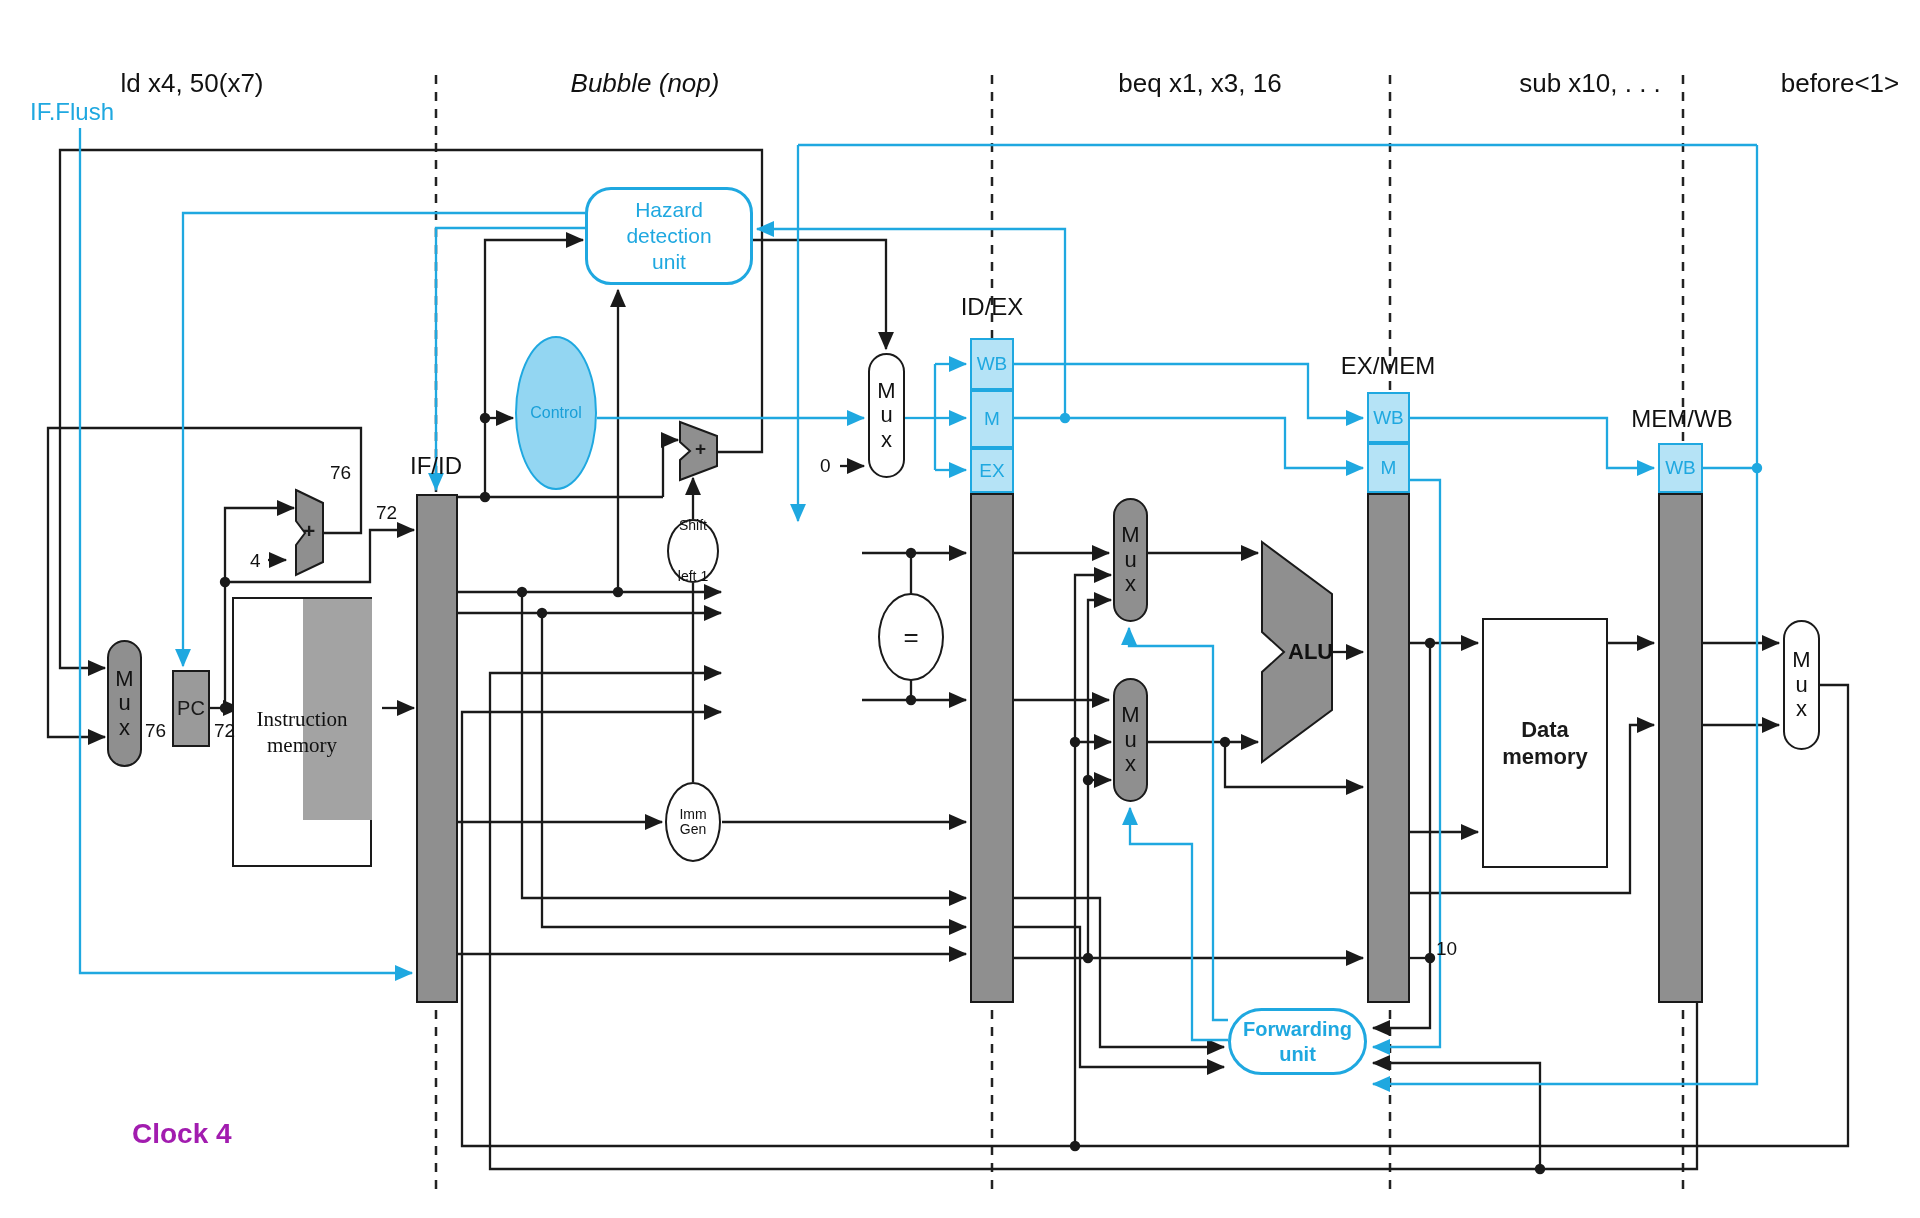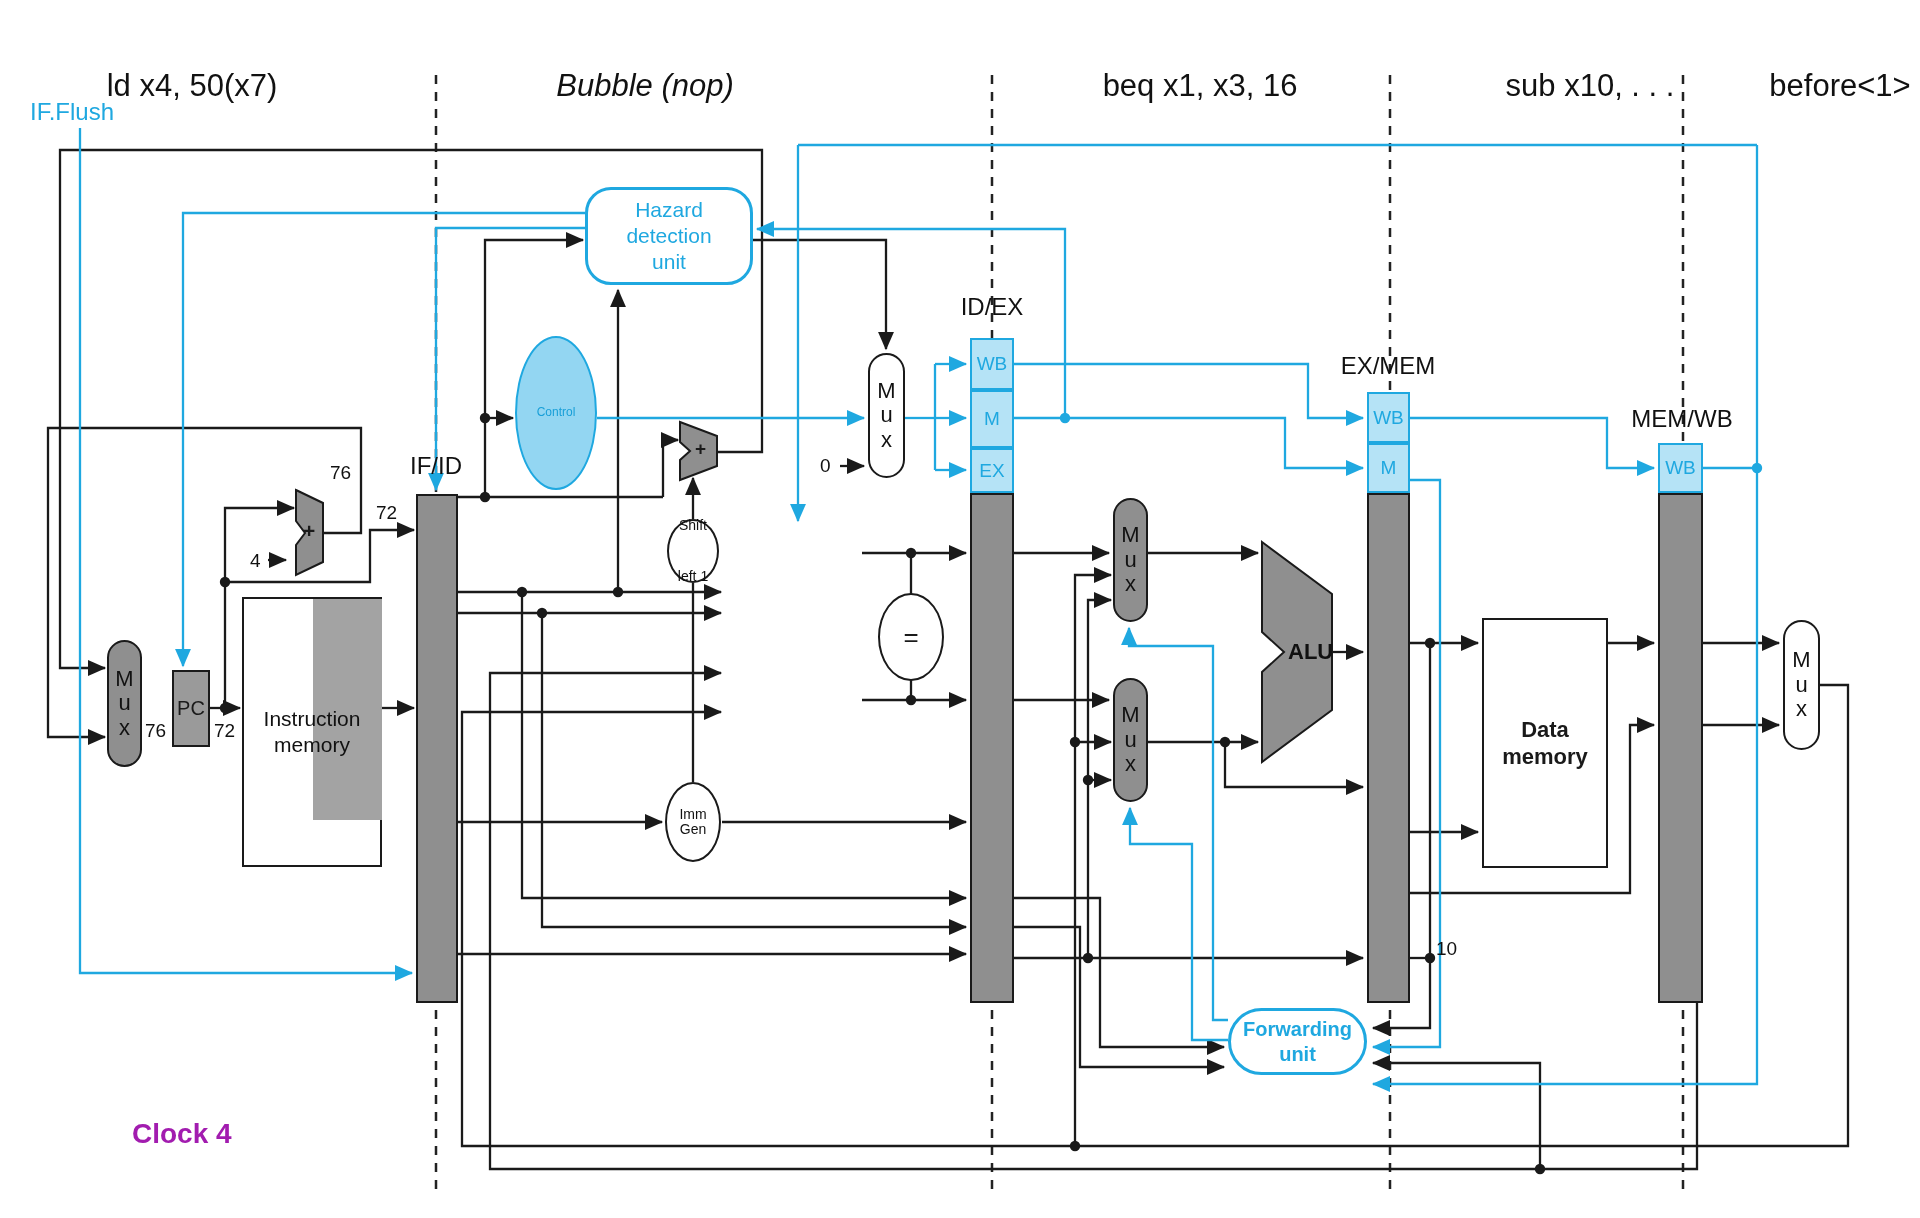--- a/index.html
+++ b/index.html
@@ -1,36 +1,36 @@
 <!DOCTYPE html>
 <html><head>
 <meta charset="utf-8">
 <style>
   html,body{margin:0;padding:0;background:#ffffff;}
   #canvas{position:relative;width:1920px;height:1218px;background:#ffffff;
           font-family:"Liberation Sans", sans-serif;color:#1a1a1a;overflow:hidden;}
   .abs{position:absolute;}
-  .toplabel{font-size:31px;color:#111;white-space:nowrap;transform:translateX(-50%);}
+  .toplabel{font-size:26px;color:#111;white-space:nowrap;transform:translateX(-50%);}
   .italic{font-style:italic;}
   .blue{color:#1fa8e0;}
   .siglabel{font-size:24px;white-space:nowrap;}
   .clock{font-size:28px;color:#a21caf;white-space:nowrap;font-weight:bold;}
   .regbar{background:#8f8f8f;border:2px solid #1a1a1a;box-sizing:border-box;}
   .regname{font-size:24px;color:#111;white-space:nowrap;transform:translateX(-50%);}
   .ctrlbox{background:#b5e3f6;border:2px solid #1fa8e0;box-sizing:border-box;
            display:flex;align-items:center;justify-content:center;
            font-size:19px;color:#1fa8e0;}
   .roundunit{border:3px solid #1fa8e0;border-radius:26px;background:#fff;box-sizing:border-box;
              display:flex;flex-direction:column;align-items:center;justify-content:center;
              color:#1fa8e0;line-height:1.25;}
   .hazard{font-size:21px;}
   .fwd{font-size:20px;font-weight:600;}
   .ellipse{border:2px solid #1a1a1a;border-radius:50%;background:#fff;box-sizing:border-box;
            display:flex;flex-direction:column;align-items:center;justify-content:center;line-height:1.1;}
-  .ctrl-ellipse{background:#93d6f2;border:2px solid #1fa8e0;color:#189fd8;font-size:12px;}
+  .ctrl-ellipse{background:#93d6f2;border:2px solid #1fa8e0;color:#189fd8;font-size:16px;}
   .whitebox{background:#fff;border:2px solid #1a1a1a;box-sizing:border-box;
             display:flex;flex-direction:column;align-items:center;justify-content:center;line-height:1.25;}
   .graybox{background:#9a9a9a;border:2px solid #1a1a1a;box-sizing:border-box;
            display:flex;align-items:center;justify-content:center;}
   .mux{border:2px solid #1a1a1a;border-radius:19px;box-sizing:border-box;
        display:flex;align-items:center;justify-content:center;text-align:center;
        font-size:22px;color:#111;word-break:break-all;line-height:1.12;padding:0 7px;}
   .mux-gray{background:#8f8f8f;}
   .mux-white{background:#fff;}
   .num{font-size:19px;color:#111;white-space:nowrap;}
@@ -191,21 +191,21 @@
 
   <div class="abs roundunit fwd" style="left:1228px;top:1008px;width:139px;height:67px;border-radius:34px;">
     <span>Forwarding</span>
     <span>unit</span>
   </div>
 
   <div class="abs mux mux-gray" style="left:107px;top:640px;width:35px;height:127px;">Mux</div>
   <div class="abs graybox" style="left:172px;top:670px;width:38px;height:77px;font-size:20px;">
     <span>PC</span>
   </div>
-  <div class="abs whitebox bigcomp" style="left:242px;top:597px;width:140px;height:270px;">
+  <div class="abs whitebox bigcomp" style="left:232px;top:597px;width:140px;height:270px;font-family:Liberation Serif, serif;">
     <div class="abs" style="left:69px;top:0;width:69px;height:221px;background:#a3a3a3;"></div>
     <span style="position:relative">Instruction</span>
     <span style="position:relative">memory</span>
   </div>
 
   <div class="abs ellipse small-el" style="left:667px;top:519px;width:52px;height:64px;gap:36px;">
     <span>Shift</span>
     <span>left 1</span>
   </div>
   <div class="abs ellipse small-el" style="left:665px;top:782px;width:56px;height:80px;">

